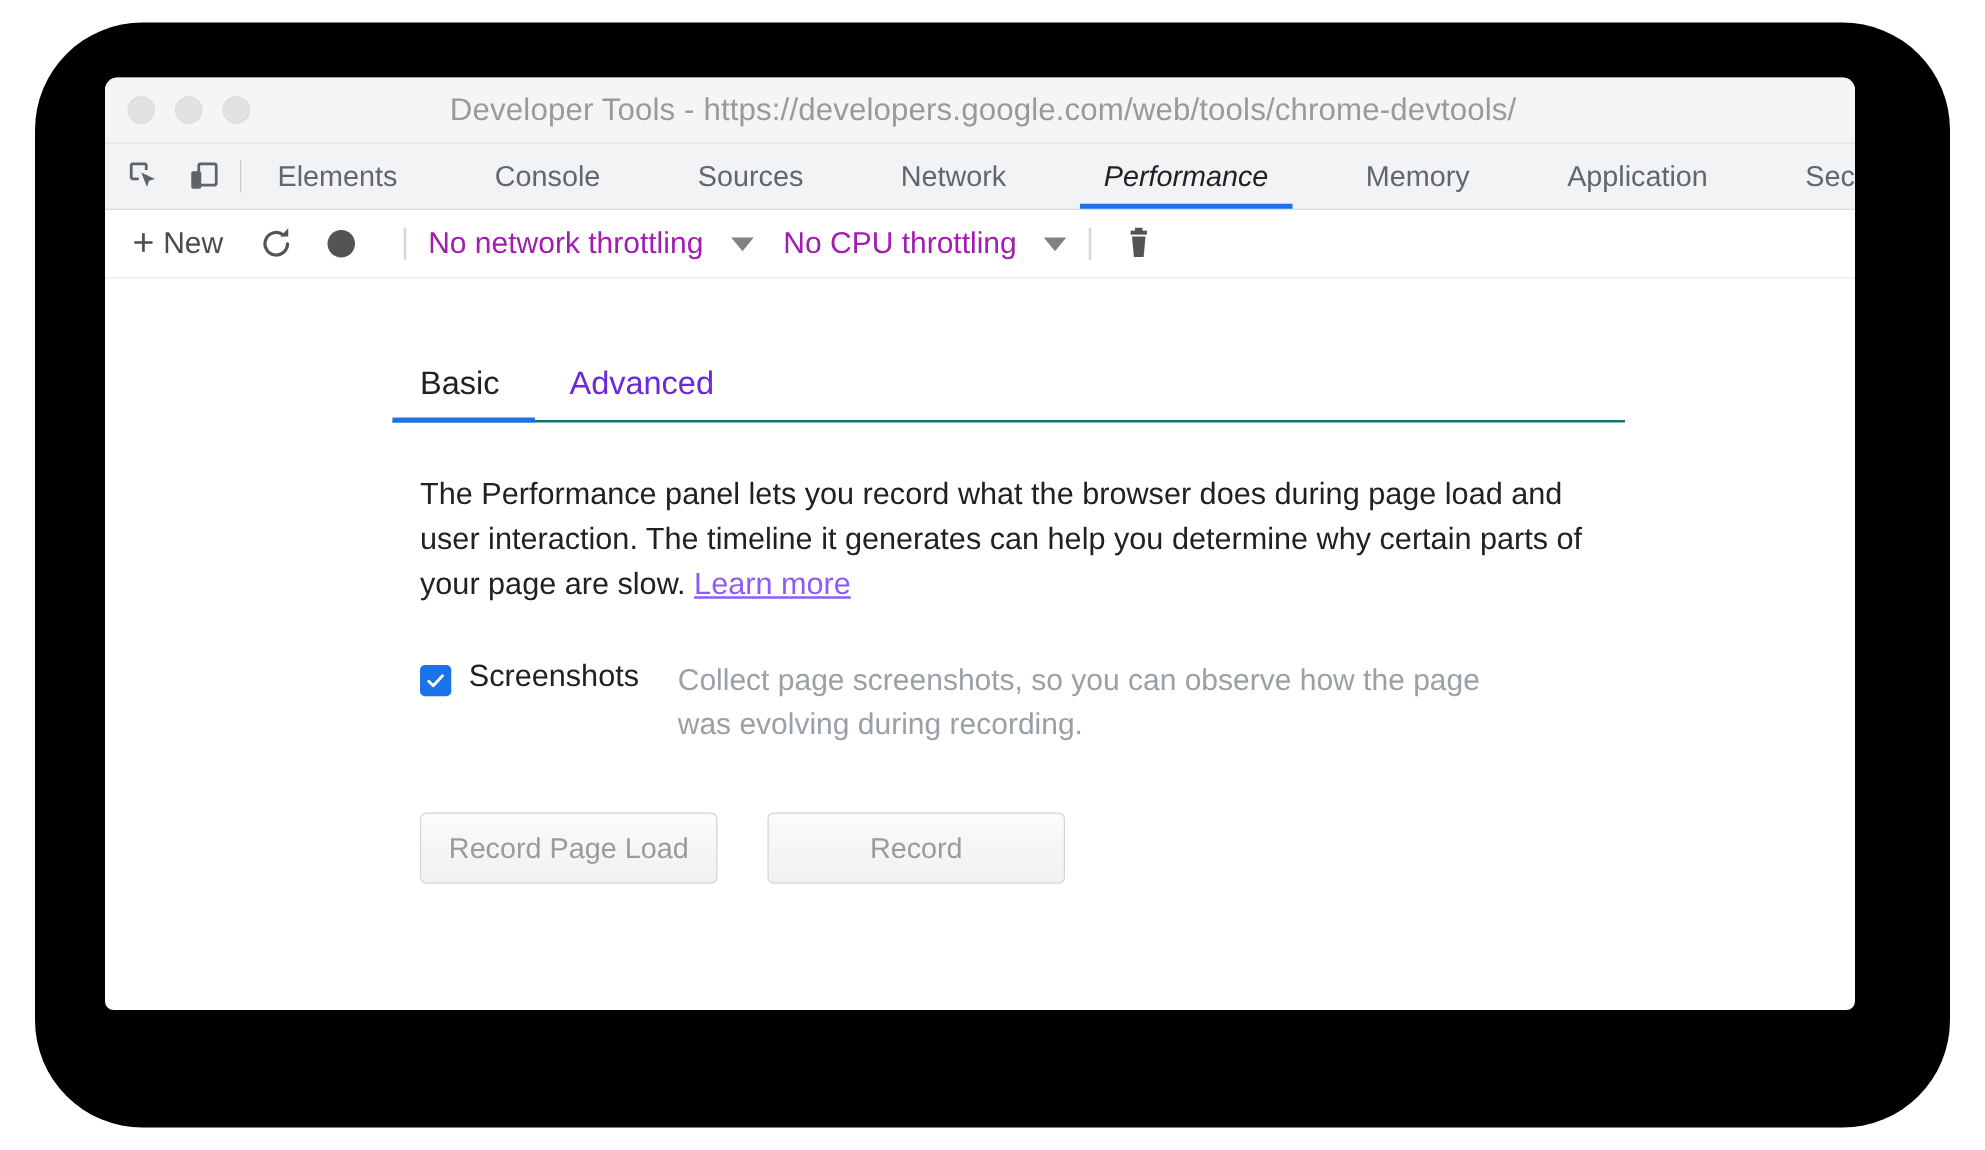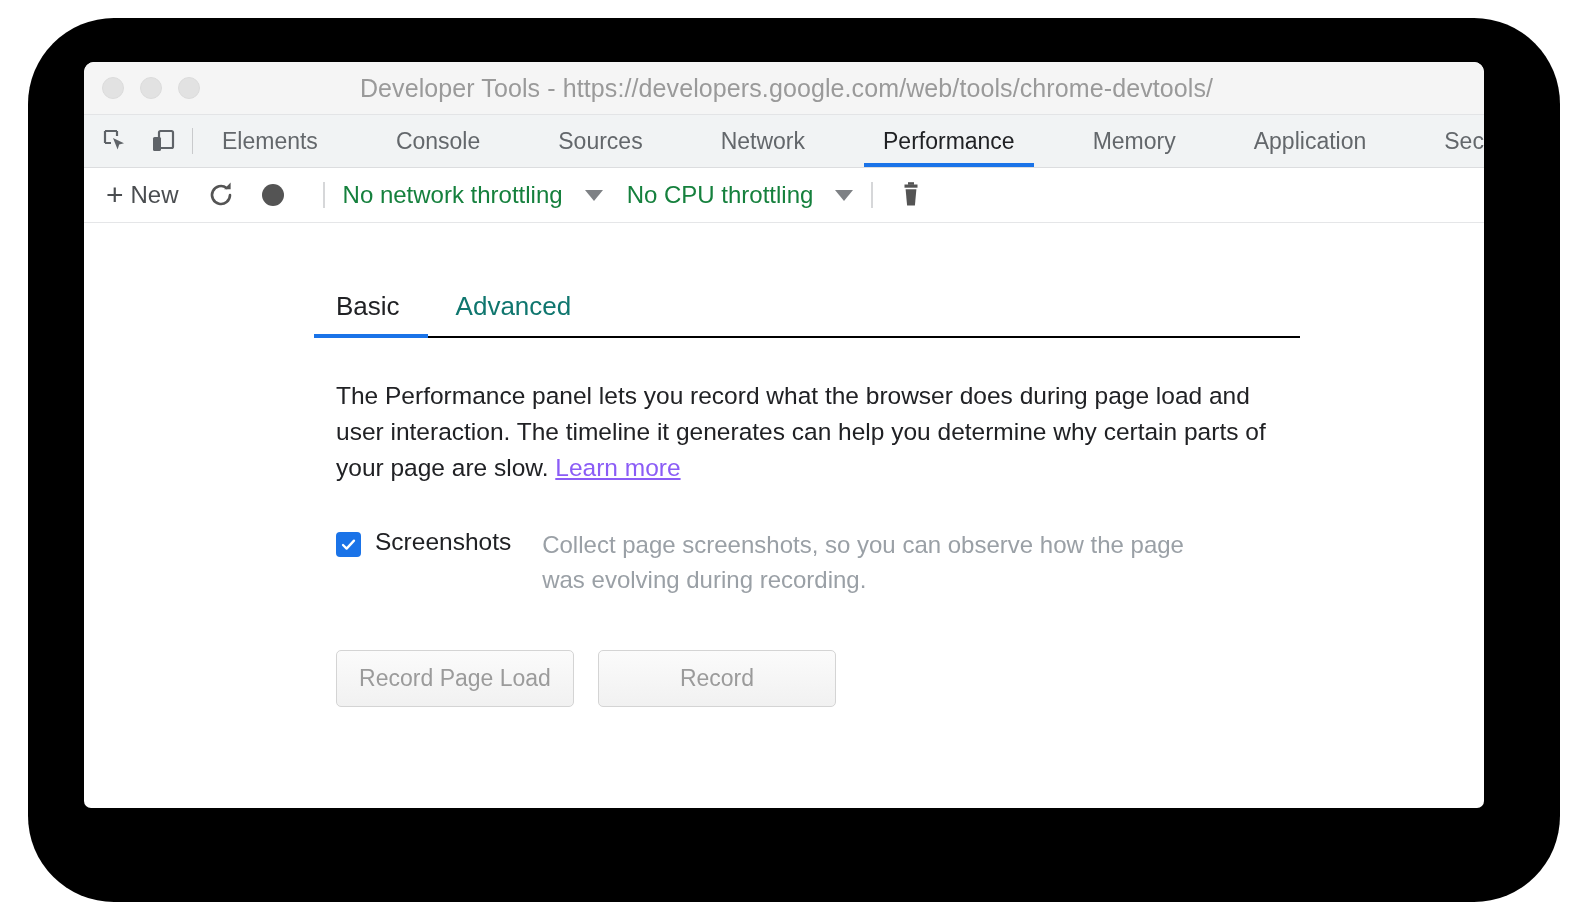--- a/index.html
+++ b/index.html
@@ -116,20 +116,21 @@
     display: flex;
     align-items: center;
     padding: 0 19px;
     font-size: 23px;
     color: #63676b;
     white-space: nowrap;
     cursor: pointer;
   }
   .tab.active {
     color: #202124;
+    font-style: italic;
   }
   .tab.active::after {
     content: "";
     position: absolute;
     left: 0; right: 0; bottom: 0;
     height: 4px;
     background: #1a73e8;
   }
   .menu-wrap {
     display: flex;
@@ -196,21 +197,21 @@
     width: 2px;
     height: 26px;
     background: #d6d7d9;
     margin: 0 18px;
   }
   .select {
     display: flex;
     align-items: center;
     gap: 22px;
     font-size: 24px;
-    color: #15803d;
+    color: #a21caf;
     cursor: pointer;
     white-space: nowrap;
   }
   .caret {
     width: 0; height: 0;
     border-left: 9px solid transparent;
     border-right: 9px solid transparent;
     border-top: 11px solid #7e8185;
   }
   .select + .select { margin-left: 24px; }
@@ -219,27 +220,27 @@
   .panel {
     padding: 68px 0 0 0;
     background: #ffffff;
   }
   .inner {
     margin-left: 230px;
     width: 986px;
   }
   .subtabs {
     display: flex;
-    border-bottom: 2px solid #000000;
+    border-bottom: 2px solid #0f766e;
     margin-bottom: 40px;
   }
   .subtab {
     position: relative;
     font-size: 26px;
-    color: #0f766e;
+    color: #6d28d9;
     padding: 0 28px 14px 28px;
     cursor: pointer;
   }
   .subtab:first-child { padding-left: 22px; }
   .subtab.active { color: #202124; }
   .subtab.active::after {
     content: "";
     position: absolute;
     left: 0; right: 0;
     bottom: -2px;
@@ -284,21 +285,21 @@
   }
   .cb-desc {
     font-size: 24px;
     color: #9aa0a6;
     line-height: 1.45;
     margin-left: 31px;
     max-width: 690px;
   }
   .buttons {
     display: flex;
-    gap: 24px;
+    gap: 40px;
     margin: 52px 0 0 22px;
   }
   .btn {
     font-family: "Liberation Sans", sans-serif;
     font-size: 23px;
     color: #9b9b9b;
     background: linear-gradient(#fbfbfb, #f1f1f1);
     border: 1px solid #d4d4d4;
     border-radius: 5px;
     padding: 14px 0;

